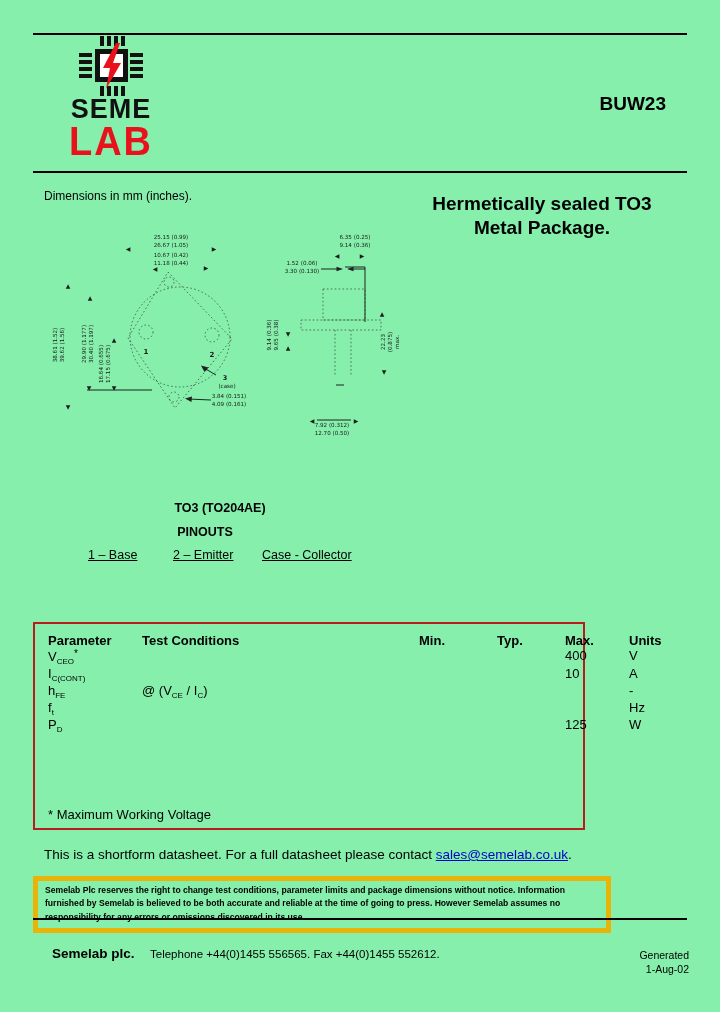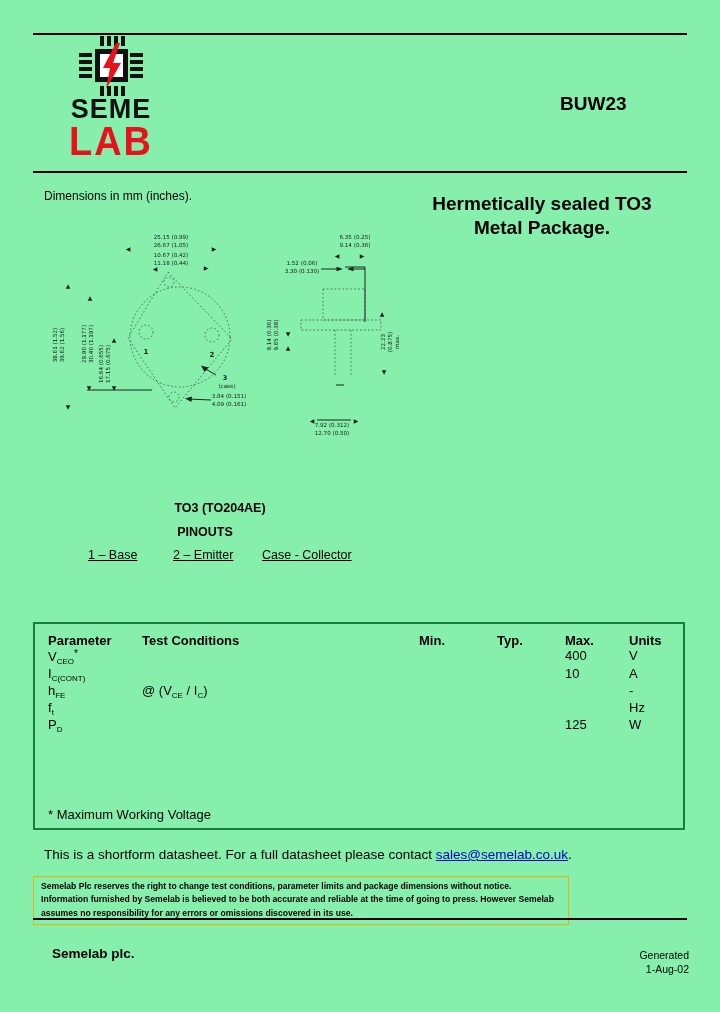--- a/index.html
+++ b/index.html
@@ -8,21 +8,21 @@
     background:#86efac; overflow:hidden;
     font-family:"Liberation Sans","DejaVu Sans",sans-serif; color:#000;
   }
   .rule { position:absolute; left:33px; width:654px; height:2px; background:#000; }
 
   
   .logo { position:absolute; left:62px; top:36px; width:98px; text-align:center; }
   .logo .chip { display:block; margin:0 auto; }
   .logo .seme { font-weight:bold; font-size:27px; letter-spacing:1px; color:#111; line-height:26px; transform:scaleY(1.05); }
   .logo .lab  { font-weight:bold; font-size:38px; letter-spacing:2px; color:#e8111c; line-height:38px; transform:scaleY(1.08); }
-  .partno { position:absolute; left:560px; top:93px; width:106px; font-size:19px; font-weight:bold; }
+  .partno { position:absolute; left:560px; top:93px; width:106px; text-align:right; font-size:19px; font-weight:bold; }
 
   .dims-note { position:absolute; left:44px; top:189px; font-size:12px; }
   .doc-title { position:absolute; left:396px; top:192px; width:292px; text-align:center;
                font-size:19px; font-weight:bold; line-height:24px; }
 
   
   .drawing { position:absolute; left:40px; top:228px; }
   .drawing text { font-family:"DejaVu Sans",sans-serif; fill:#1a1a1a; }
   .dim { font-size:5.6px; }
   .arr { font-size:6px; fill:#111; }
@@ -30,38 +30,38 @@
   .dash { fill:none; stroke:#3a3a3a; stroke-width:0.7; stroke-dasharray:1.6 2.3; }
   .solid { fill:none; stroke:#111; stroke-width:0.9; }
 
   
   .pkg-name { position:absolute; left:130px; top:501px; width:180px; text-align:center; font-size:12.5px; font-weight:bold; }
   .pinouts-h { position:absolute; left:115px; top:525px; width:180px; text-align:center; font-size:12.5px; font-weight:bold; }
   .pin-row span { position:absolute; top:548px; font-size:12.5px;text-decoration:underline; }
   .pin-1 { left:88px; } .pin-2 { left:173px; } .pin-c { left:262px; }
 
   
-  .spec-table { position:absolute; left:33px; top:622px; width:652px; height:208px;
-                border:2px solid #15803d; box-sizing:border-box; font-size:13px; }
+  .spec-table { position:absolute; left:33px; top:622px; width:552px; height:208px;
+                border:2px solid #b91c1c; box-sizing:border-box; font-size:13px; }
   .t-grid { display:grid; grid-template-columns:94px 290px 78px 68px 64px auto; padding-top:9px; }
   .t-row { display:contents; }
   .c-param { padding-left:13px; }
   .c-cond  { padding-left:13px; }
   .c-num   { text-align:center; }
   .t-head  { font-weight:bold; }
   .t-head .cell { height:26px; }
   sub.s { font-size:8px; vertical-align:-3px; letter-spacing:0; }
   sup.s { font-size:10px; vertical-align:4px; }
   .t-note { position:absolute; left:13px; top:183px; font-size:13px; }
 
   
   .shortform { position:absolute; left:44px; top:847px; font-size:13.5px; }
   a.lnk { color:#0000cc; text-decoration:underline; }
-  .disclaimer { position:absolute; left:33px; top:876px; width:536px; box-sizing:border-box;
-                border:1px solid #eab308; padding:3px 7px 4px 7px; font-size:8.6px; font-weight:bold; line-height:1.55; }
+  .disclaimer { position:absolute; left:33px; top:876px; width:578px; box-sizing:border-box;
+                border:5px solid #eab308; padding:3px 7px 4px 7px; font-size:8.6px; font-weight:bold; line-height:1.55; }
 
   
   .f-company { position:absolute; left:52px; top:946px; font-size:13.5px; font-weight:bold; }
   .f-tel   { position:absolute; left:150px; top:948px; font-size:11.5px; }
   .f-mail  { position:absolute; left:150px; top:971px; font-size:11.5px; }
   .f-mail .gap { display:inline-block; width:28px; }
   .f-gen   { position:absolute; right:31px; top:948px; font-size:10.5px; text-align:right; line-height:14px; }
 </style>
 </head>
 <body>
@@ -266,18 +266,19 @@
     <div class="t-note">* Maximum Working Voltage</div>
   </div>
 
   <div class="shortform"><span>This is a shortform datasheet. For a full datasheet please contact </span><a class="lnk" href="#">sales@semelab.co.uk</a><span>.</span></div>
 
   <div class="disclaimer">Semelab Plc reserves the right to change test conditions, parameter limits and package dimensions without notice. Information furnished by Semelab is believed to be both accurate and reliable at the time of going to press. However Semelab assumes no responsibility for any errors or omissions discovered in its use.</div>
 
   <div class="rule" style="top:918px;"></div>
 
   <div class="f-company">Semelab plc.</div>
+  <div class="f-tel">Telephone +44(0)1455 556565. Fax +44(0)1455 552612.</div>
   <div class="f-gen">
     <div>Generated</div>
     <div>1-Aug-02</div>
   </div>
 
 </div>
 
 </body></html>

